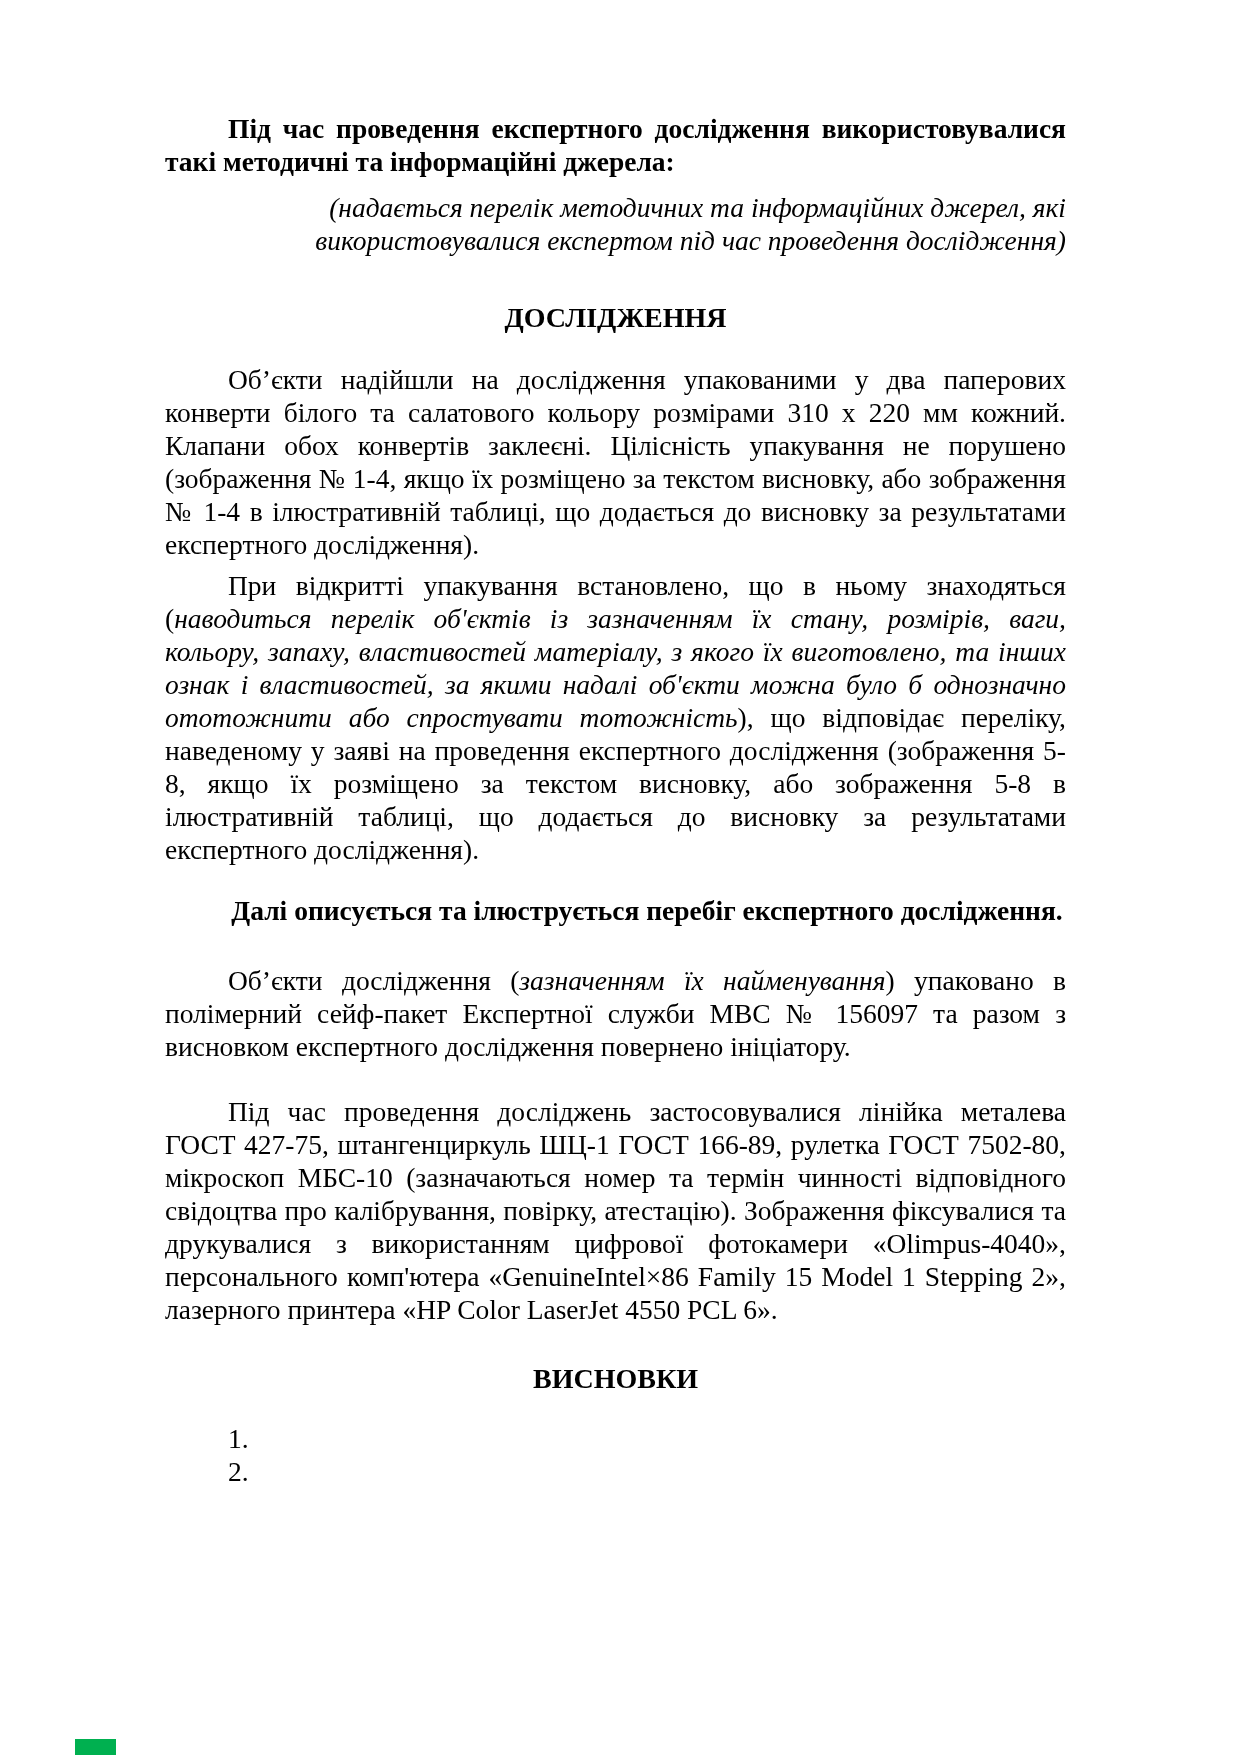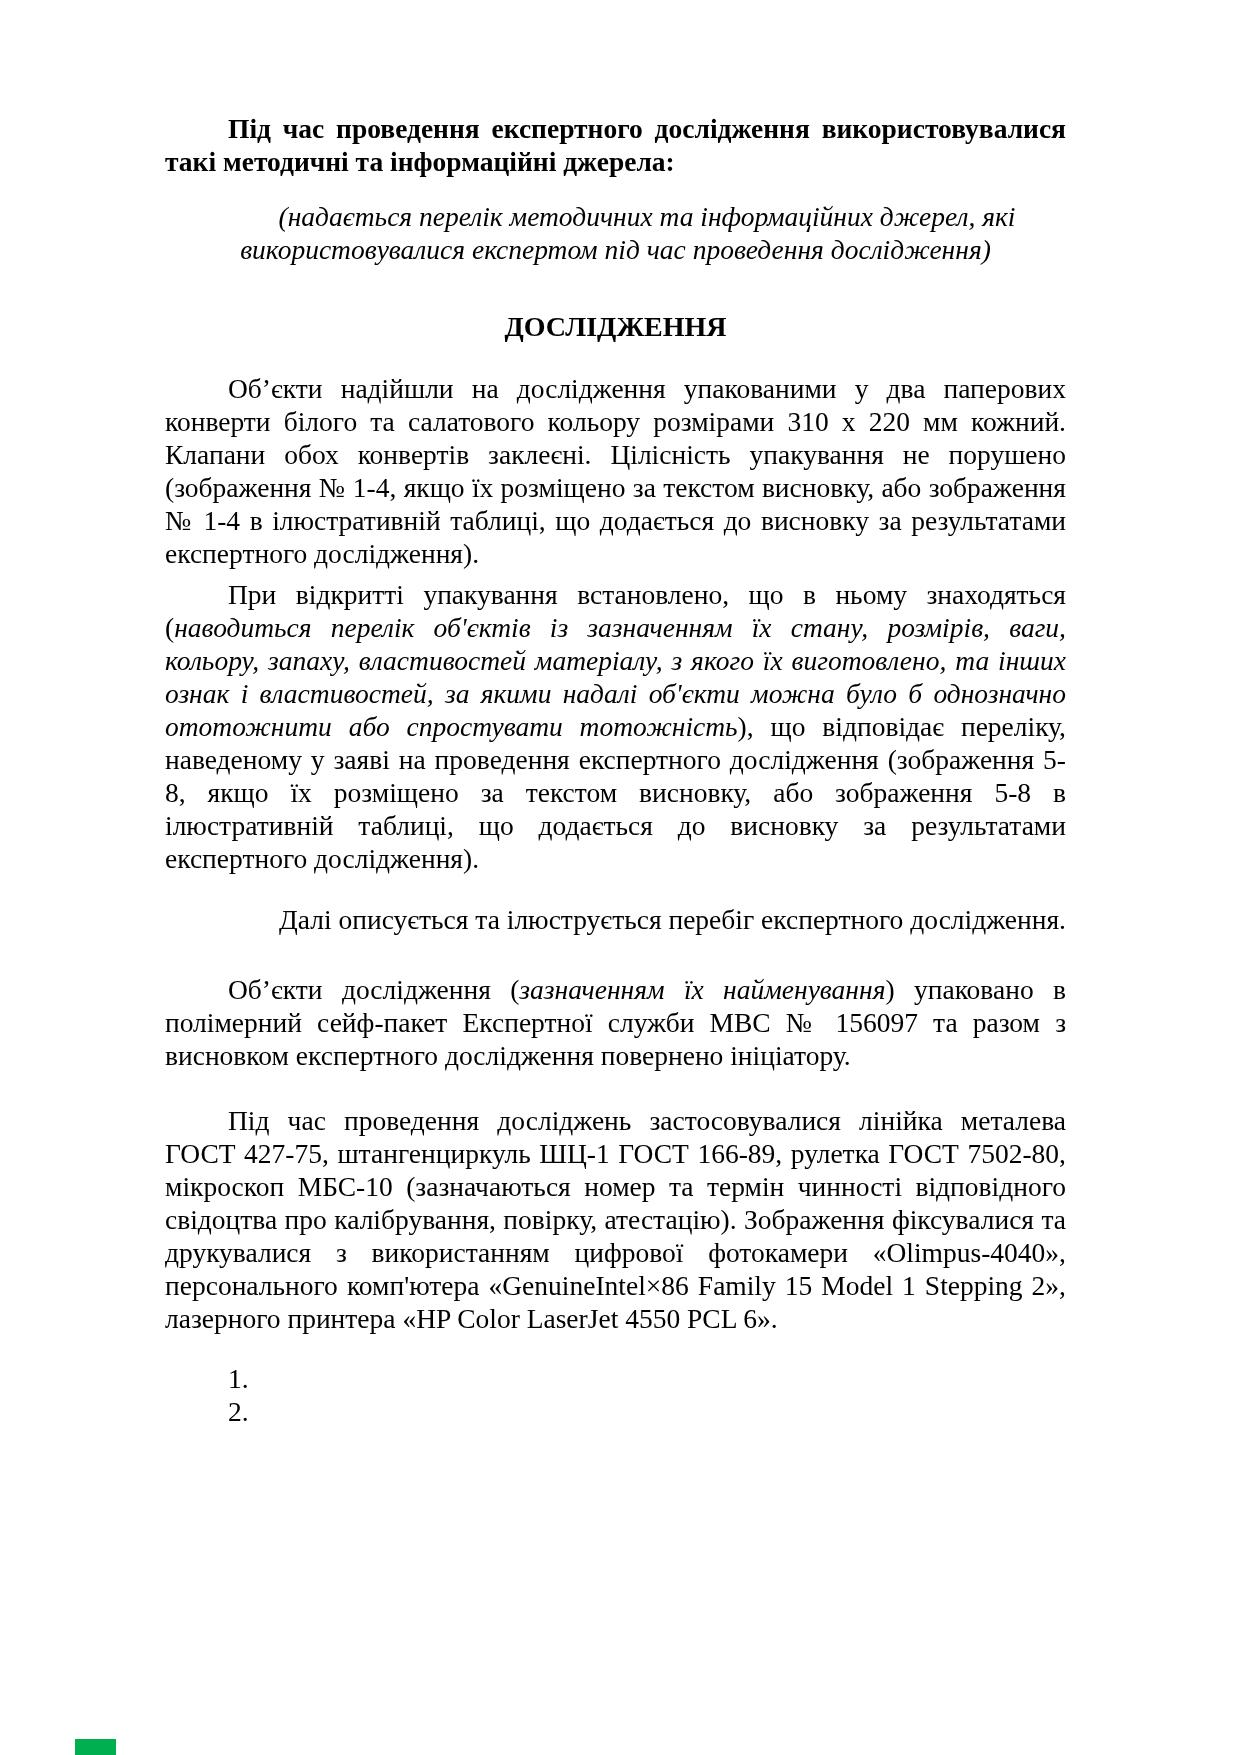--- a/index.html
+++ b/index.html
@@ -25,36 +25,36 @@
     text-indent: 63px;
   }
   .intro {
     font-weight: bold;
     text-align: justify;
     text-indent: 63px;
     margin-top: 112px;
   }
   .note {
     font-style: italic;
-    text-align: center;
+    text-align: right;
     text-indent: 63px;
-    margin-top: 22px;
+    margin-top: 13px;
   }
   .heading {
     text-align: center;
     font-weight: bold;
     text-indent: 0;
     font-size: 28px;
   }
   .heading-research { margin-top: 44px; }
   .para-objects { margin-top: 29px; }
   .para-opening { margin-top: 8px; }
   .bold-line {
-    font-weight: normal;
-    text-align: right;
+    font-weight: bold;
+    text-align: center;
     text-indent: 63px;
     margin-top: 28px;
   }
   .para-packed { margin-top: 37px; }
   .para-tools { margin-top: 32px; }
   .heading-conclusions { margin-top: 36px; }
   .conclusion-list {
     margin-top: 27px;
     list-style: none;
   }
@@ -88,20 +88,21 @@
   <p class="para para-objects">Об’єкти надійшли на дослідження упакованими у два паперових конверти білого та салатового кольору розмірами 310 х 220 мм кожний. Клапани обох конвертів заклеєні. Цілісність упакування не порушено (зображення № 1-4, якщо їх розміщено за текстом висновку, або зображення № 1-4 в ілюстративній таблиці, що додається до висновку за результатами експертного дослідження).</p>
 
   <p class="para para-opening"><span>При відкритті упакування встановлено, що в ньому знаходяться (</span><span class="italic">наводиться перелік об'єктів із зазначенням їх стану, розмірів, ваги, кольору, запаху, властивостей матеріалу, з якого їх виготовлено, та інших ознак і властивостей, за якими надалі об'єкти можна було б однозначно ототожнити або спростувати тотожність</span><span>), що відповідає переліку, наведеному у заяві на проведення експертного дослідження (зображення 5-8, якщо їх розміщено за текстом висновку, або зображення 5-8 в ілюстративній таблиці, що додається до висновку за результатами експертного дослідження).</span></p>
 
   <p class="bold-line">Далі описується та ілюструється перебіг експертного дослідження.</p>
 
   <p class="para para-packed"><span>Об’єкти дослідження (</span><span class="italic">зазначенням їх найменування</span><span>) упаковано в полімерний сейф-пакет Експертної служби МВС № 156097 та разом з висновком експертного дослідження повернено ініціатору.</span></p>
 
   <p class="para para-tools">Під час проведення досліджень застосовувалися лінійка металева ГОСТ 427-75, штангенциркуль ШЦ-1 ГОСТ 166-89, рулетка ГОСТ 7502-80, мікроскоп МБС-10 (зазначаються номер та термін чинності відповідного свідоцтва про калібрування, повірку, атестацію). Зображення фіксувалися та друкувалися з використанням цифрової фотокамери «Olimpus-4040», персонального комп'ютера «GenuineIntel×86 Family 15 Model 1 Stepping 2», лазерного принтера «HP Color LaserJet 4550 PCL 6».</p>
 
+  <h2 class="heading heading-conclusions">ВИСНОВКИ</h2>
 
   <ul class="conclusion-list">
     <li class="conclusion-item">1.</li>
     <li class="conclusion-item">2.</li>
   </ul>
 
 
 </div>
 
 <div class="green-artifact" style="background:#00b050"></div>

